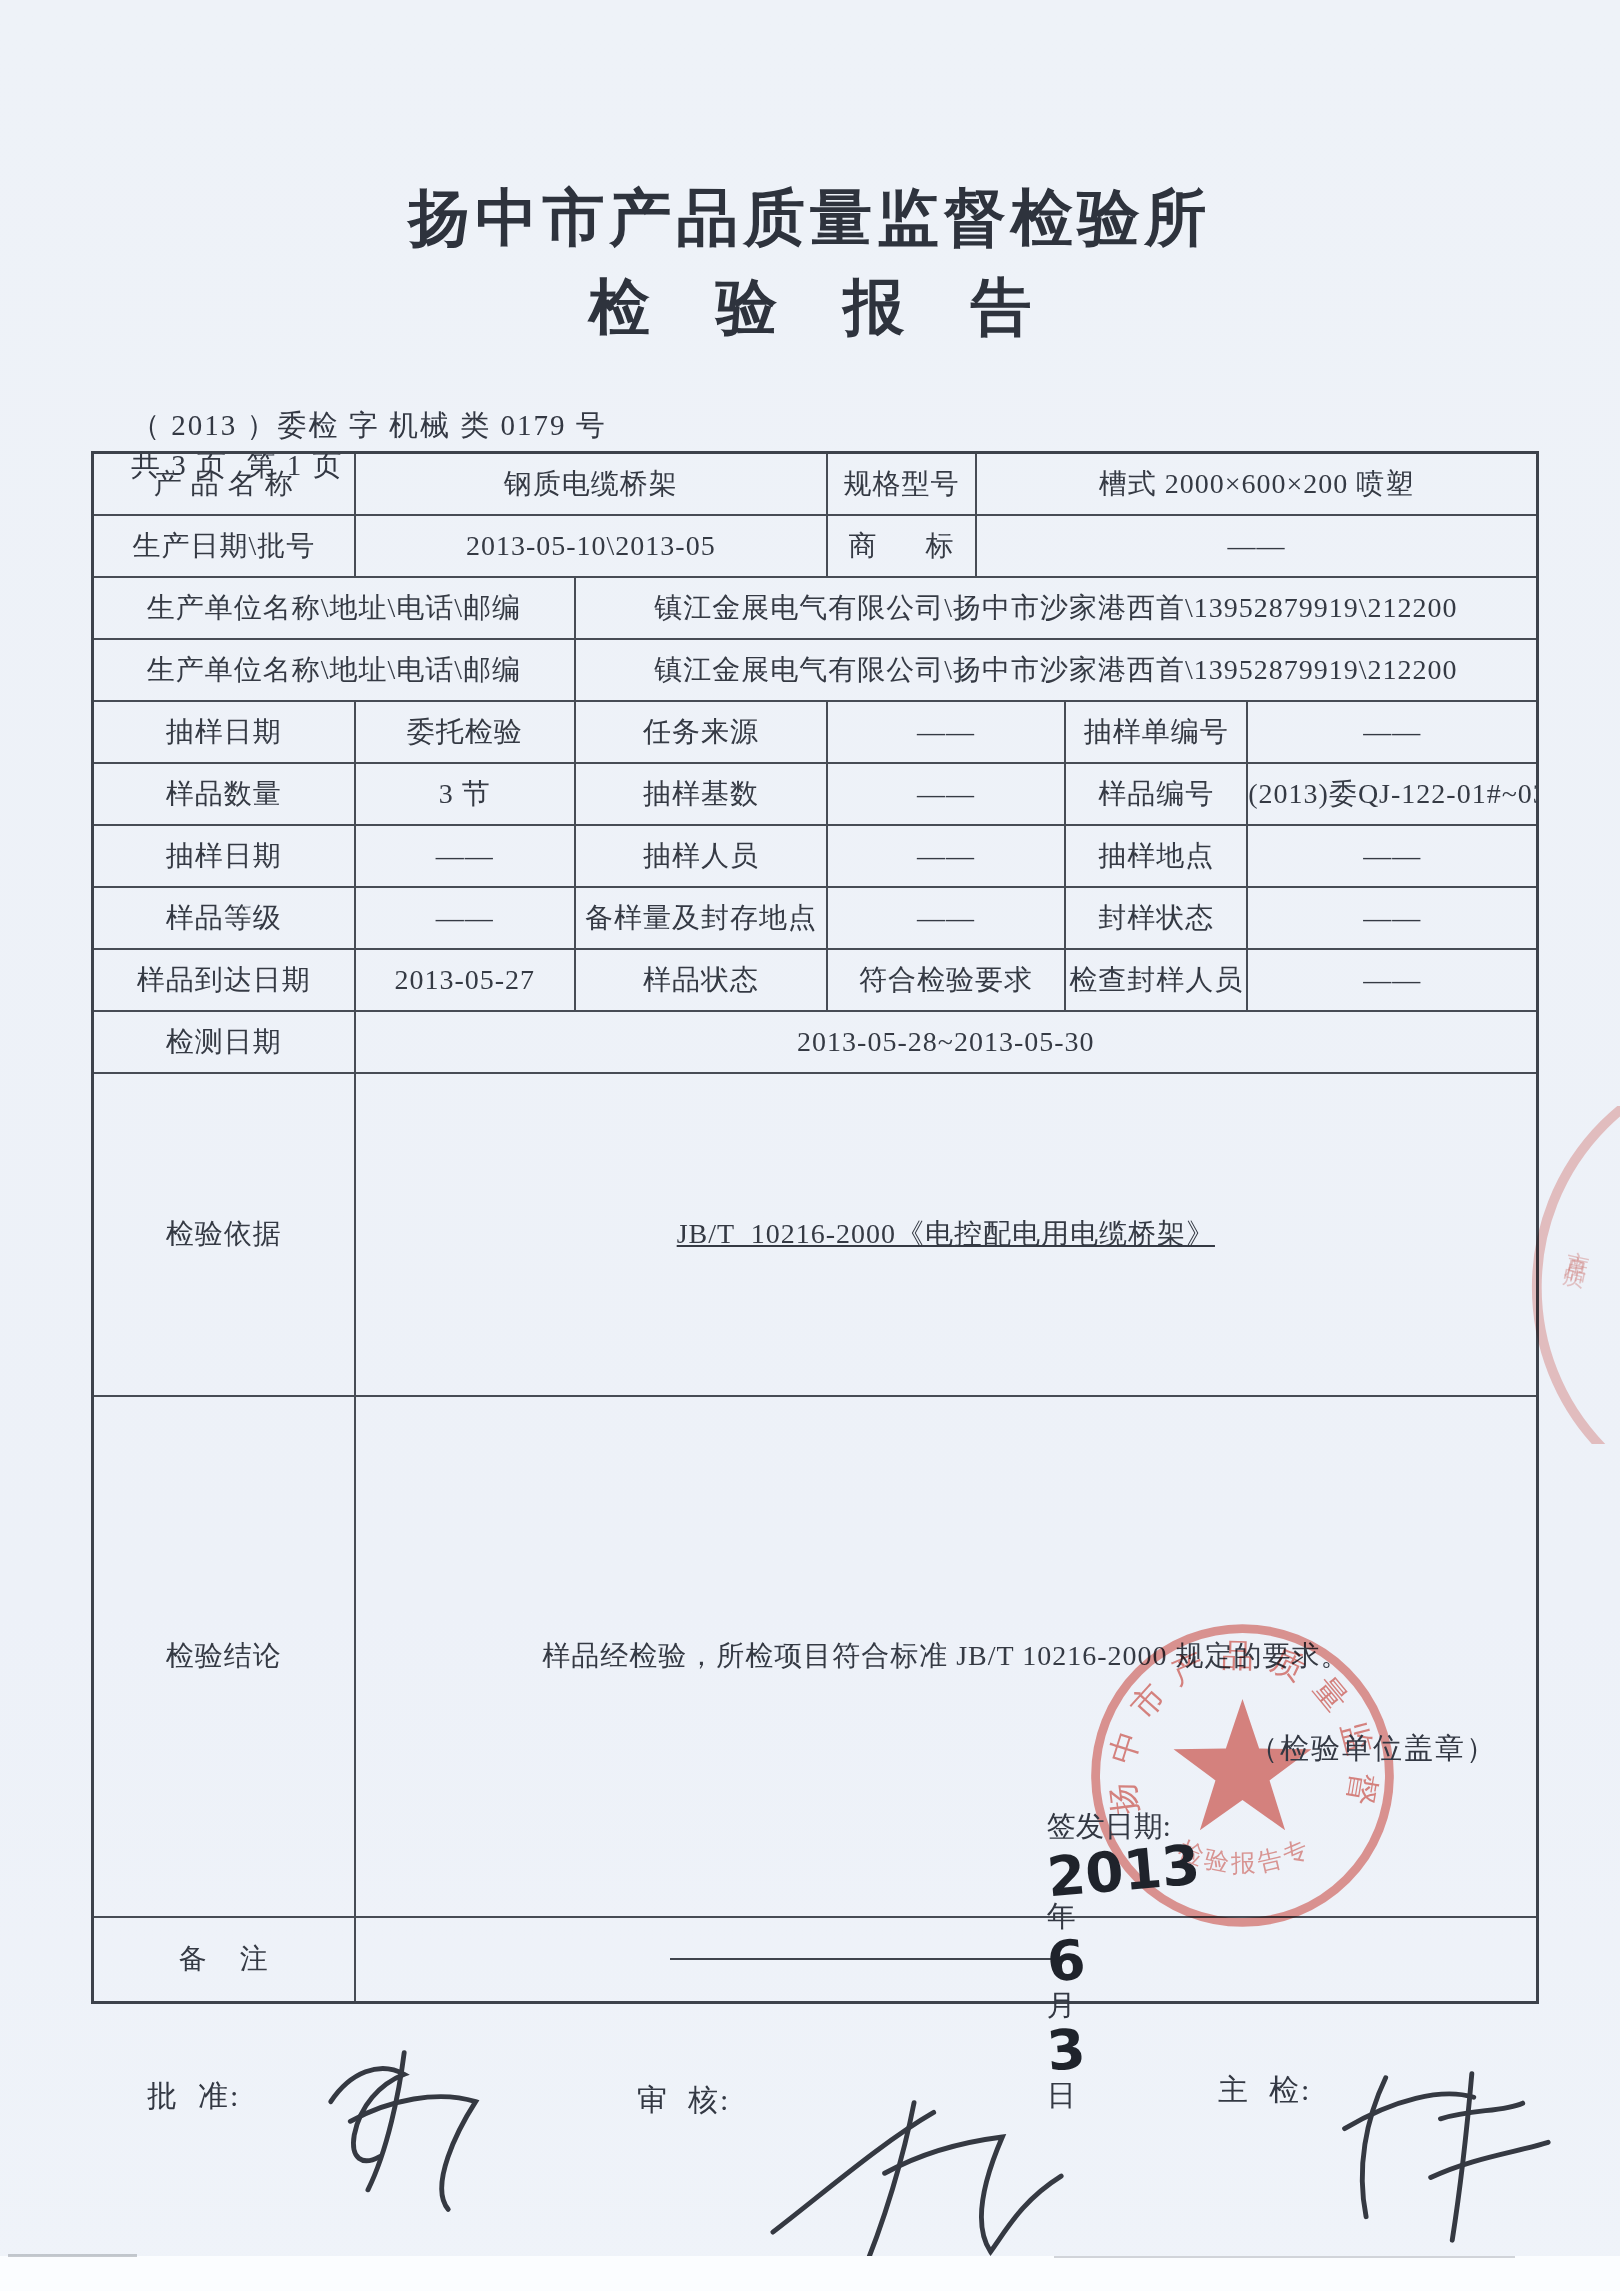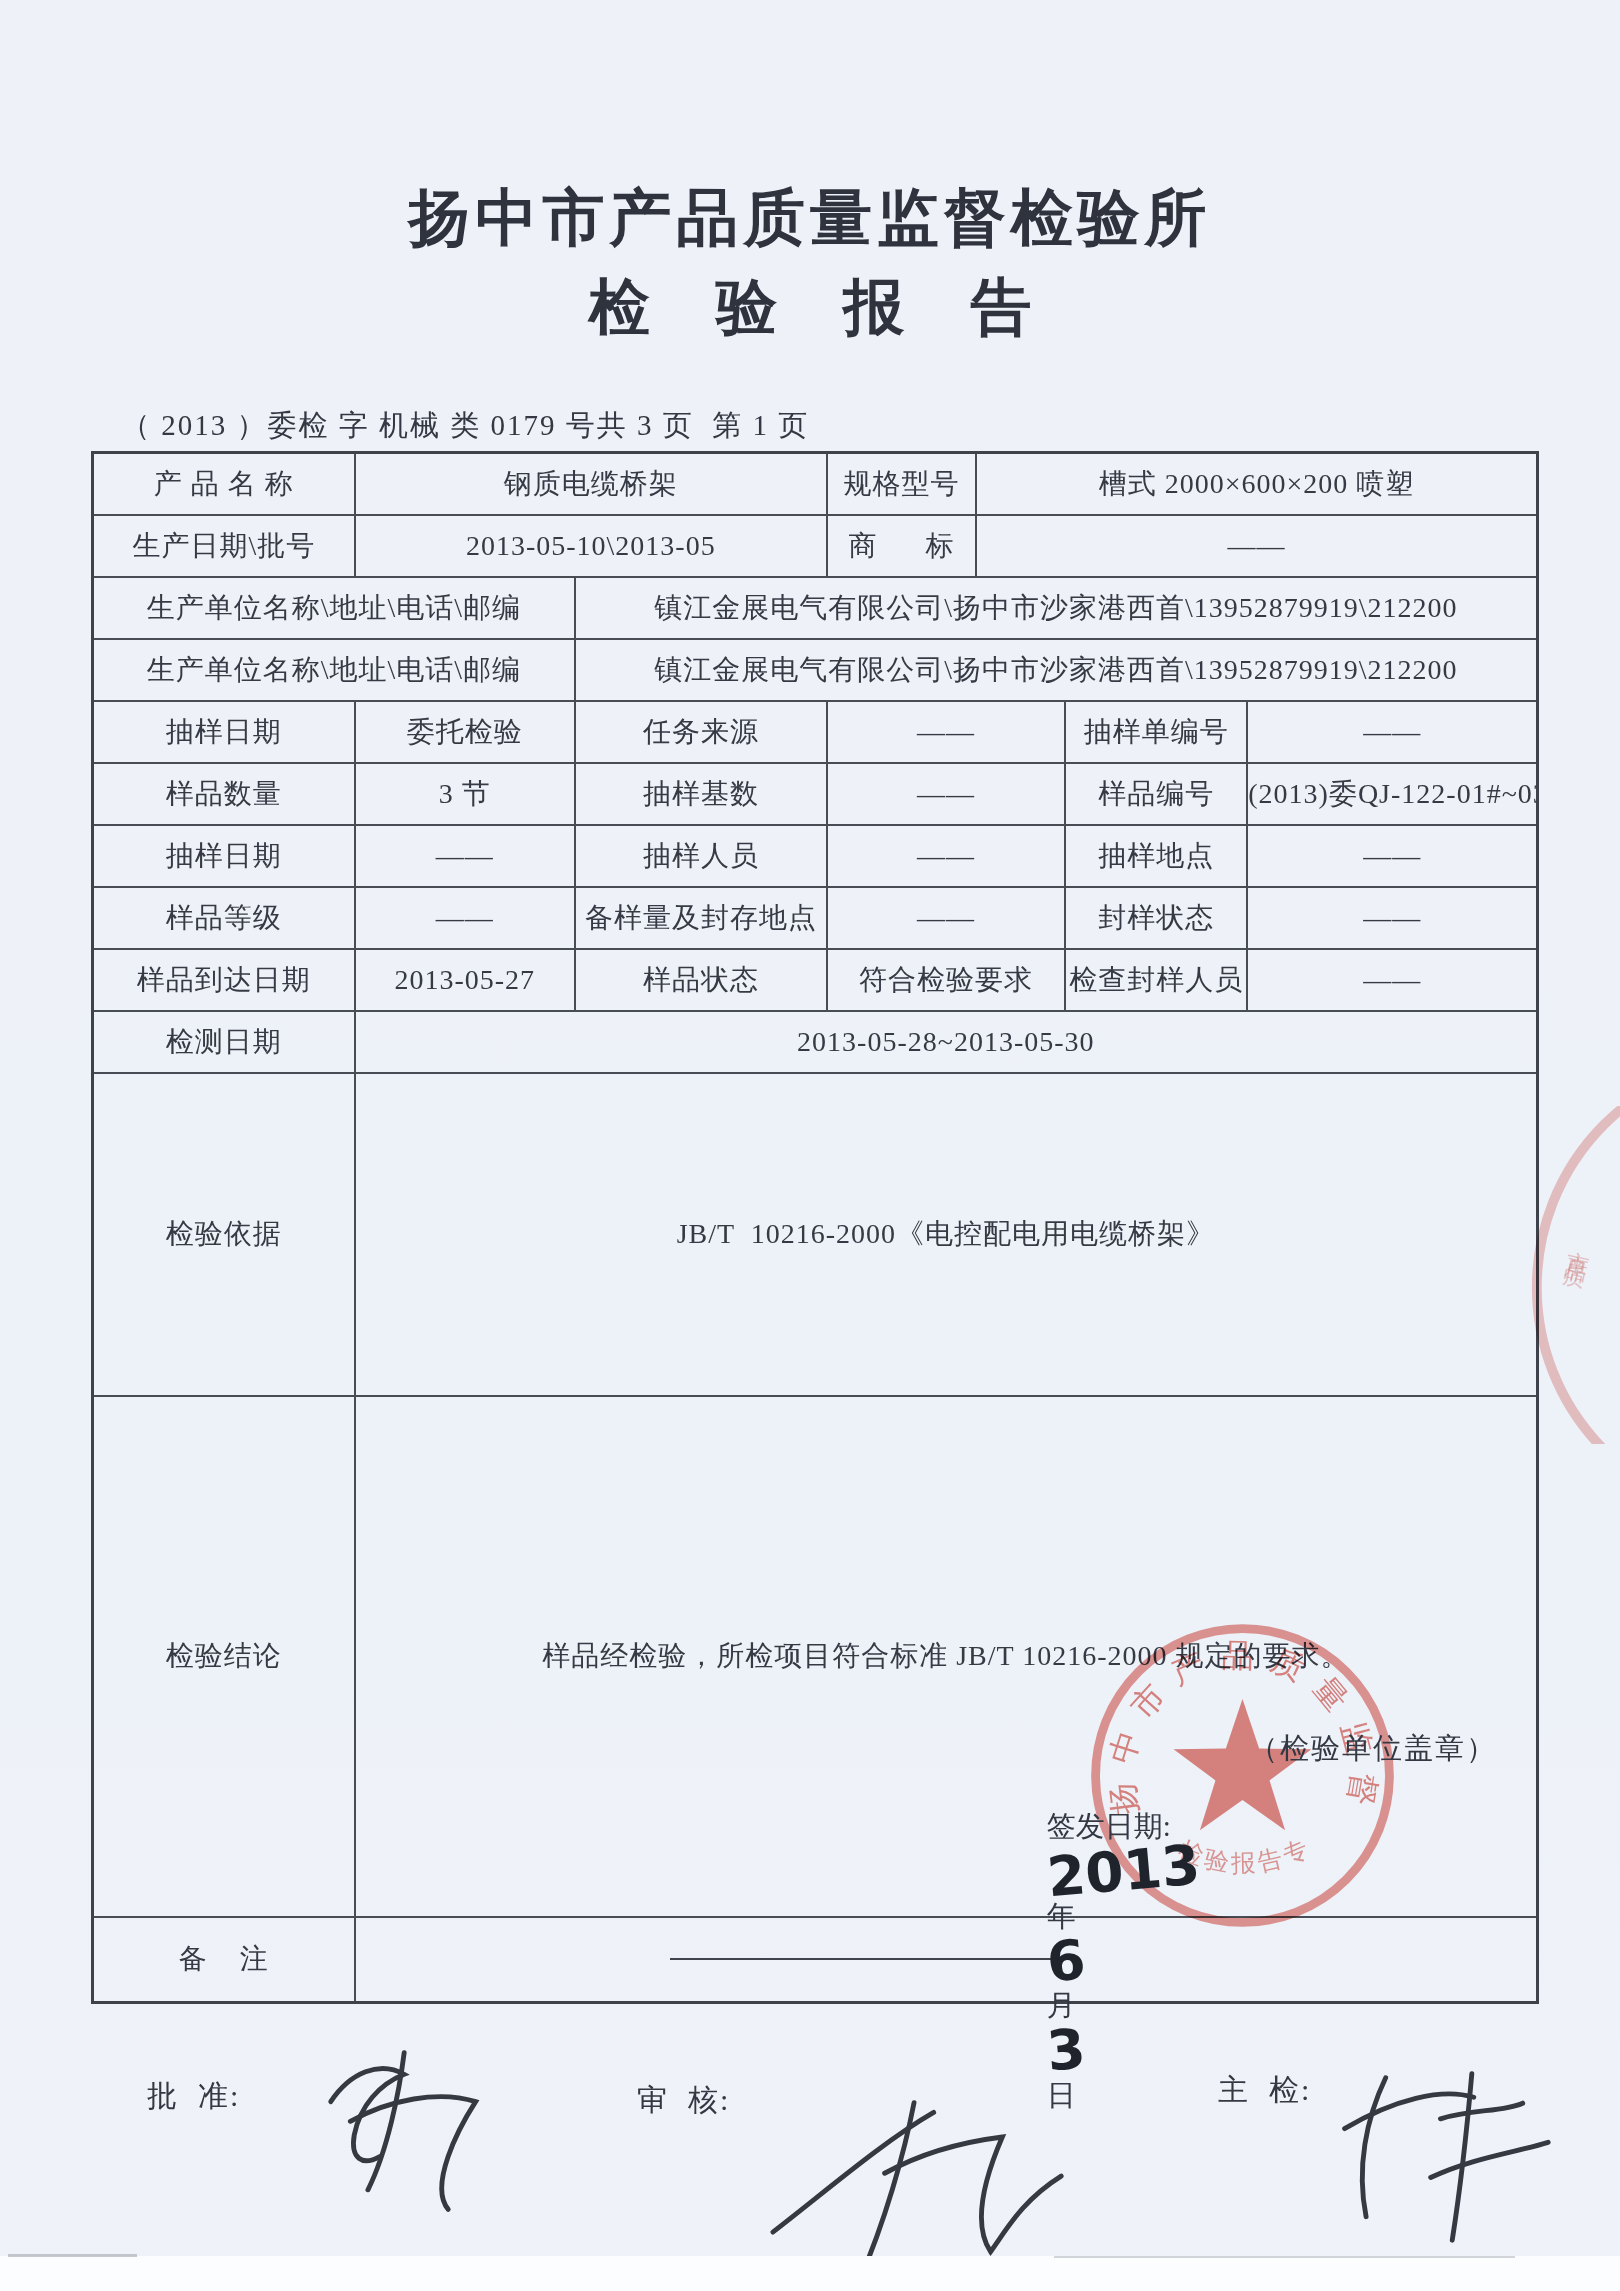--- a/index.html
+++ b/index.html
@@ -3,30 +3,30 @@
 <meta charset="utf-8">
 <style>
   html,body{margin:0;padding:0;background:#dfe3ea;}
   .page{position:relative;width:1620px;height:2292px;margin:0 auto;overflow:hidden;
         background:linear-gradient(180deg,#eef2f8 0%,#edf1f8 70%,#eff3f9 100%);
         font-family:"Liberation Serif","DejaVu Serif",serif;color:#333843;}
   .org-title{position:absolute;top:176px;left:0;width:100%;text-align:center;
         font-size:62px;font-weight:600;letter-spacing:4.9px;color:#2e333d;}
   .doc-title{position:absolute;top:267px;left:0;width:100%;text-align:center;
         font-size:61px;font-weight:600;letter-spacing:25.5px;text-indent:25.5px;color:#2e333d;white-space:pre;}
-  .ref-row{position:absolute;top:406px;left:121px;width:1384px;display:flex;
-        justify-content:flex-start;font-size:29px;letter-spacing:2px;}
+  .ref-row{position:absolute;top:406px;left:131px;width:1384px;display:flex;
+        justify-content:flex-end;font-size:29px;letter-spacing:2px;flex-direction:column;}
   .ref-row span{white-space:pre;}
   table.info{position:absolute;left:91px;top:451px;width:1448px;border-collapse:collapse;
         table-layout:fixed;border:3.9px solid #3d424b;}
   table.info td{border:2px solid #474c55;font-size:28px;text-align:center;vertical-align:middle;
         padding:0;white-space:pre;letter-spacing:1px;color:#353a44;overflow:hidden;}
   .h63{height:62px}.h330{height:323px}.h532{height:521px}.h126{height:86px}
   .left{text-align:left;padding-left:27.4px;}
-  .basis{text-align:left;padding-left:82px;}
+  .basis{text-align:left;padding-left:82px;text-decoration:underline;}
   .concl{text-align:left;vertical-align:top;padding:239px 39px 0 82px;font-size:29px;}
   .sm{font-size:24.5px;letter-spacing:0;}
   .sm2{font-size:25.5px;letter-spacing:0;}
   .dash{letter-spacing:-1px;color:#3c414b;}
   .blank-line{width:392px;height:0;border-top:2.9px solid #3f444d;margin-left:314px;}
   .stamp-note{position:absolute;left:1249px;top:1729px;font-size:29px;letter-spacing:2px;white-space:pre;}
   .issue-line{position:absolute;left:1031px;top:1807px;display:flex;align-items:baseline;
         font-size:29px;white-space:pre;flex-direction:column;}
   .hand{font-family:"DejaVu Sans",sans-serif;font-weight:bold;font-size:55px;color:#1f232b;
         transform:rotate(-5deg);display:inline-block;line-height:.9;}

